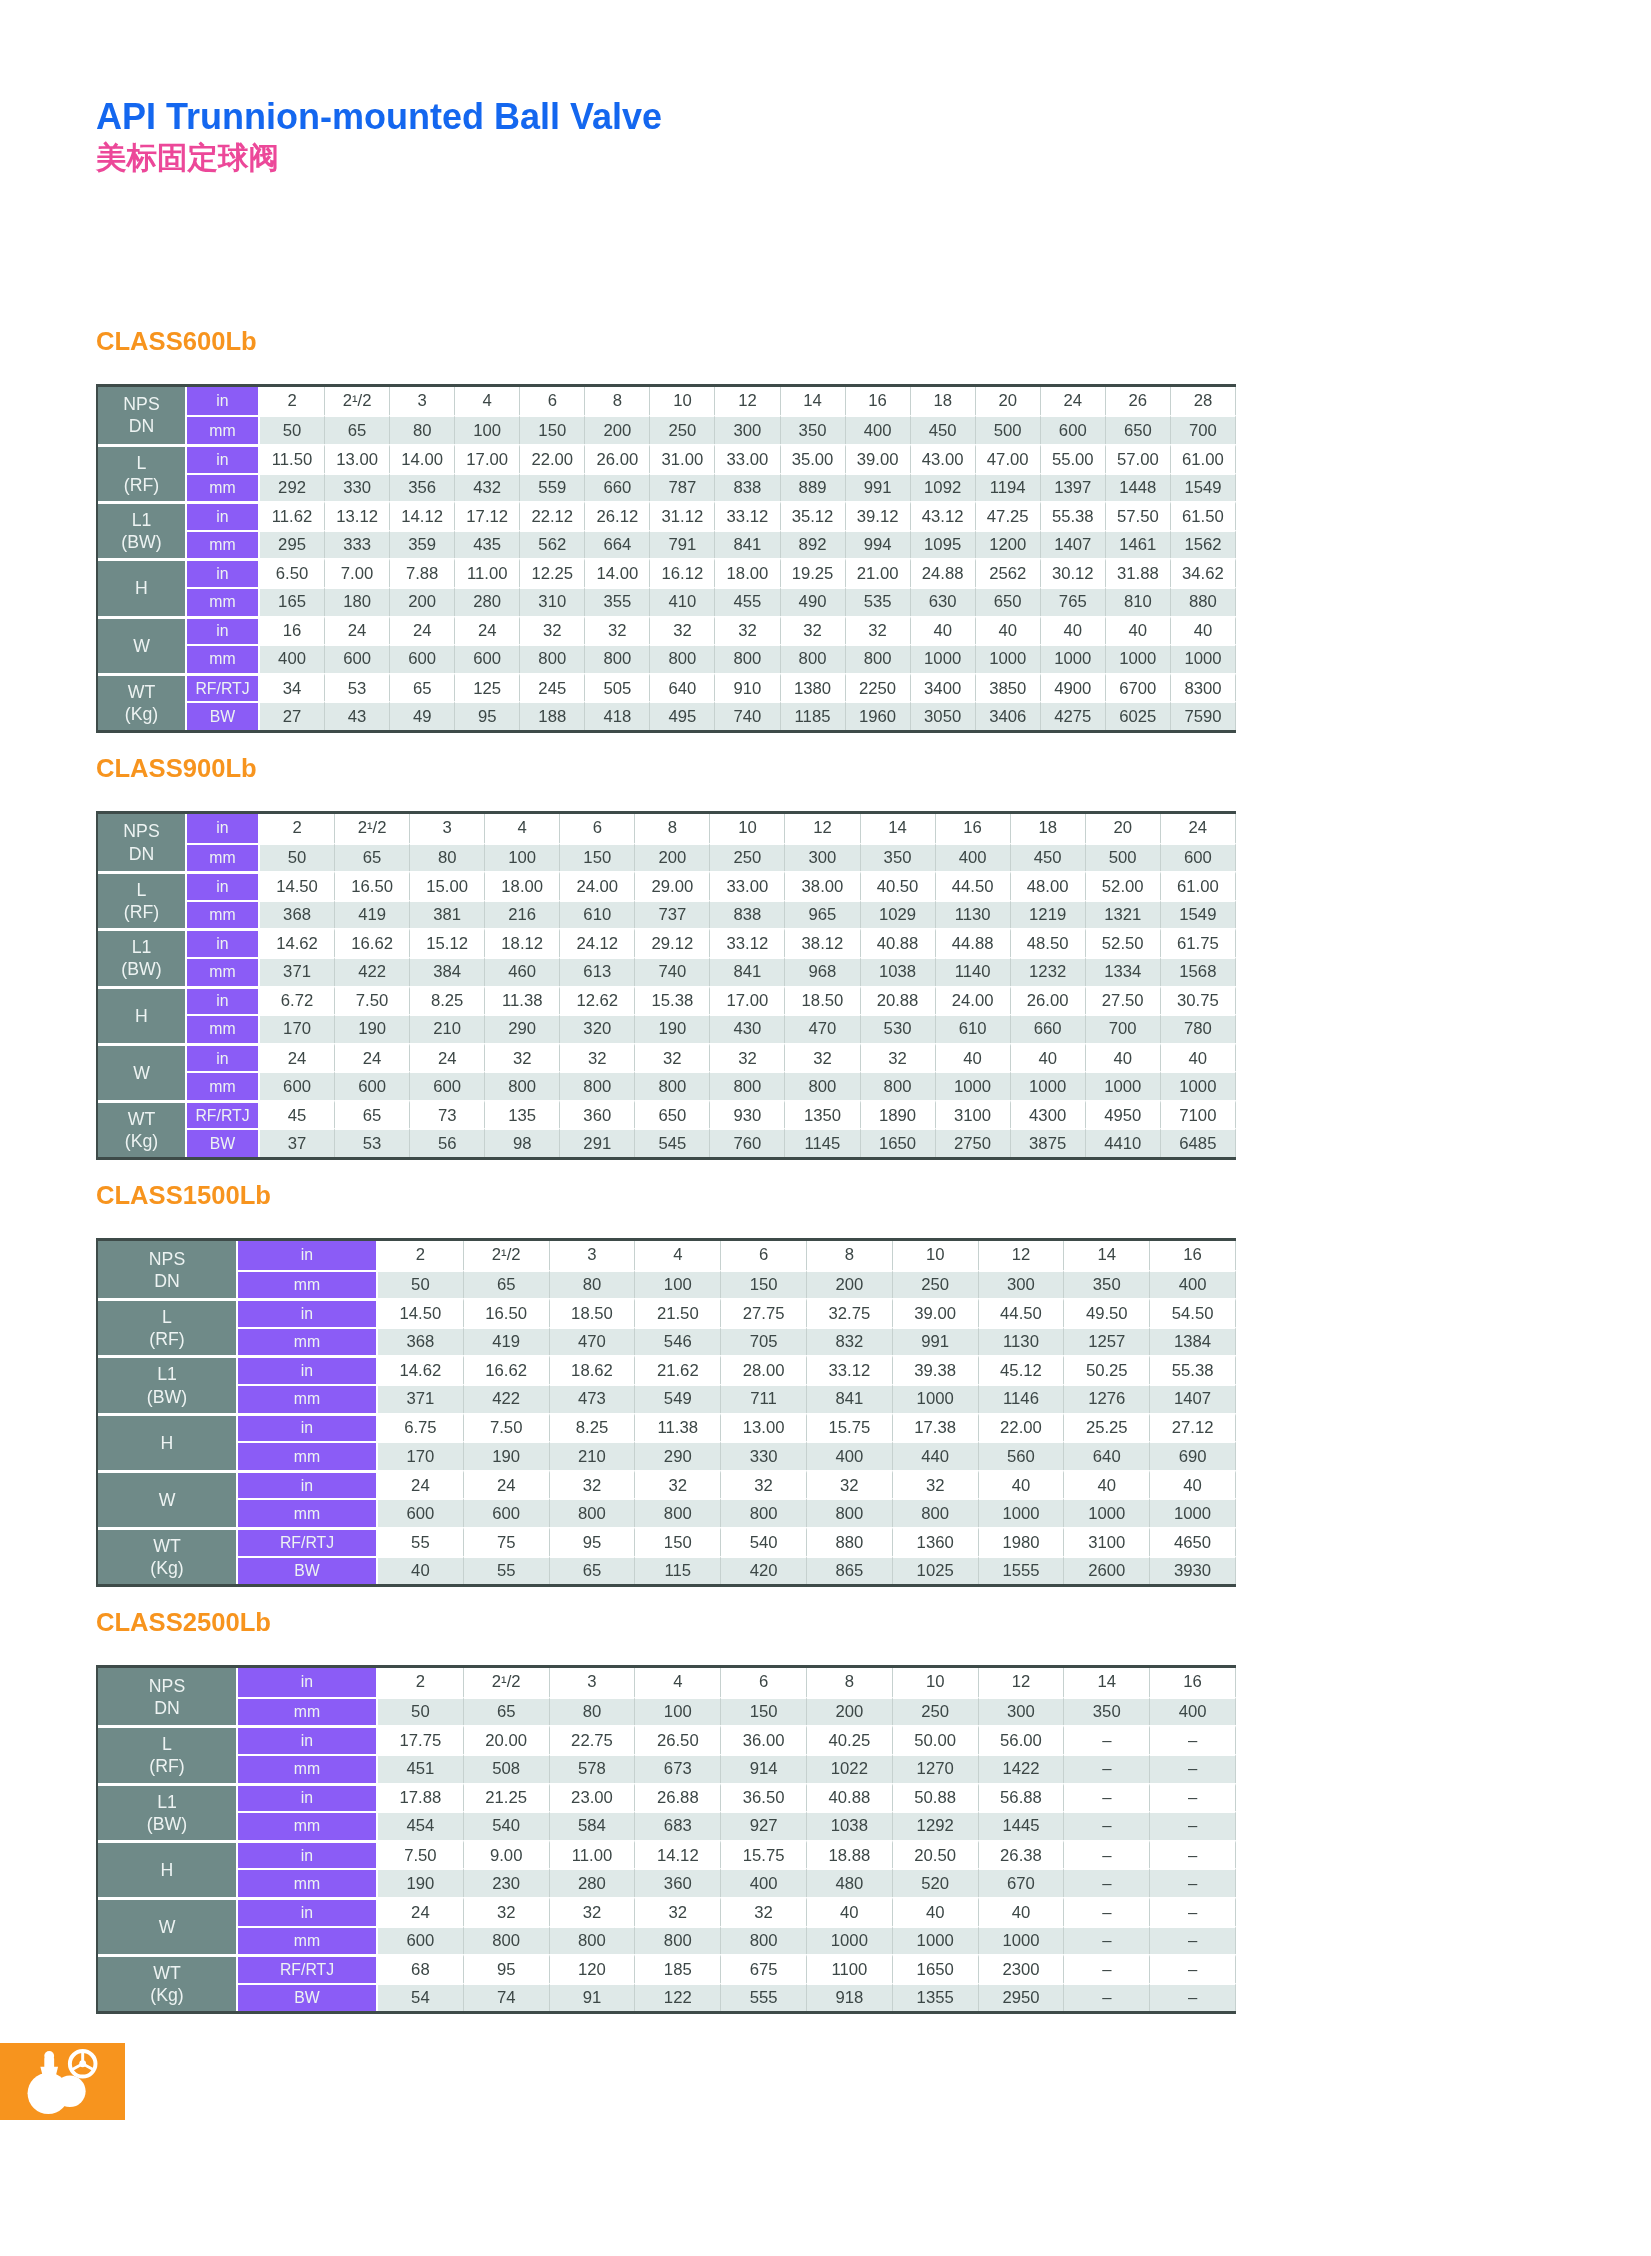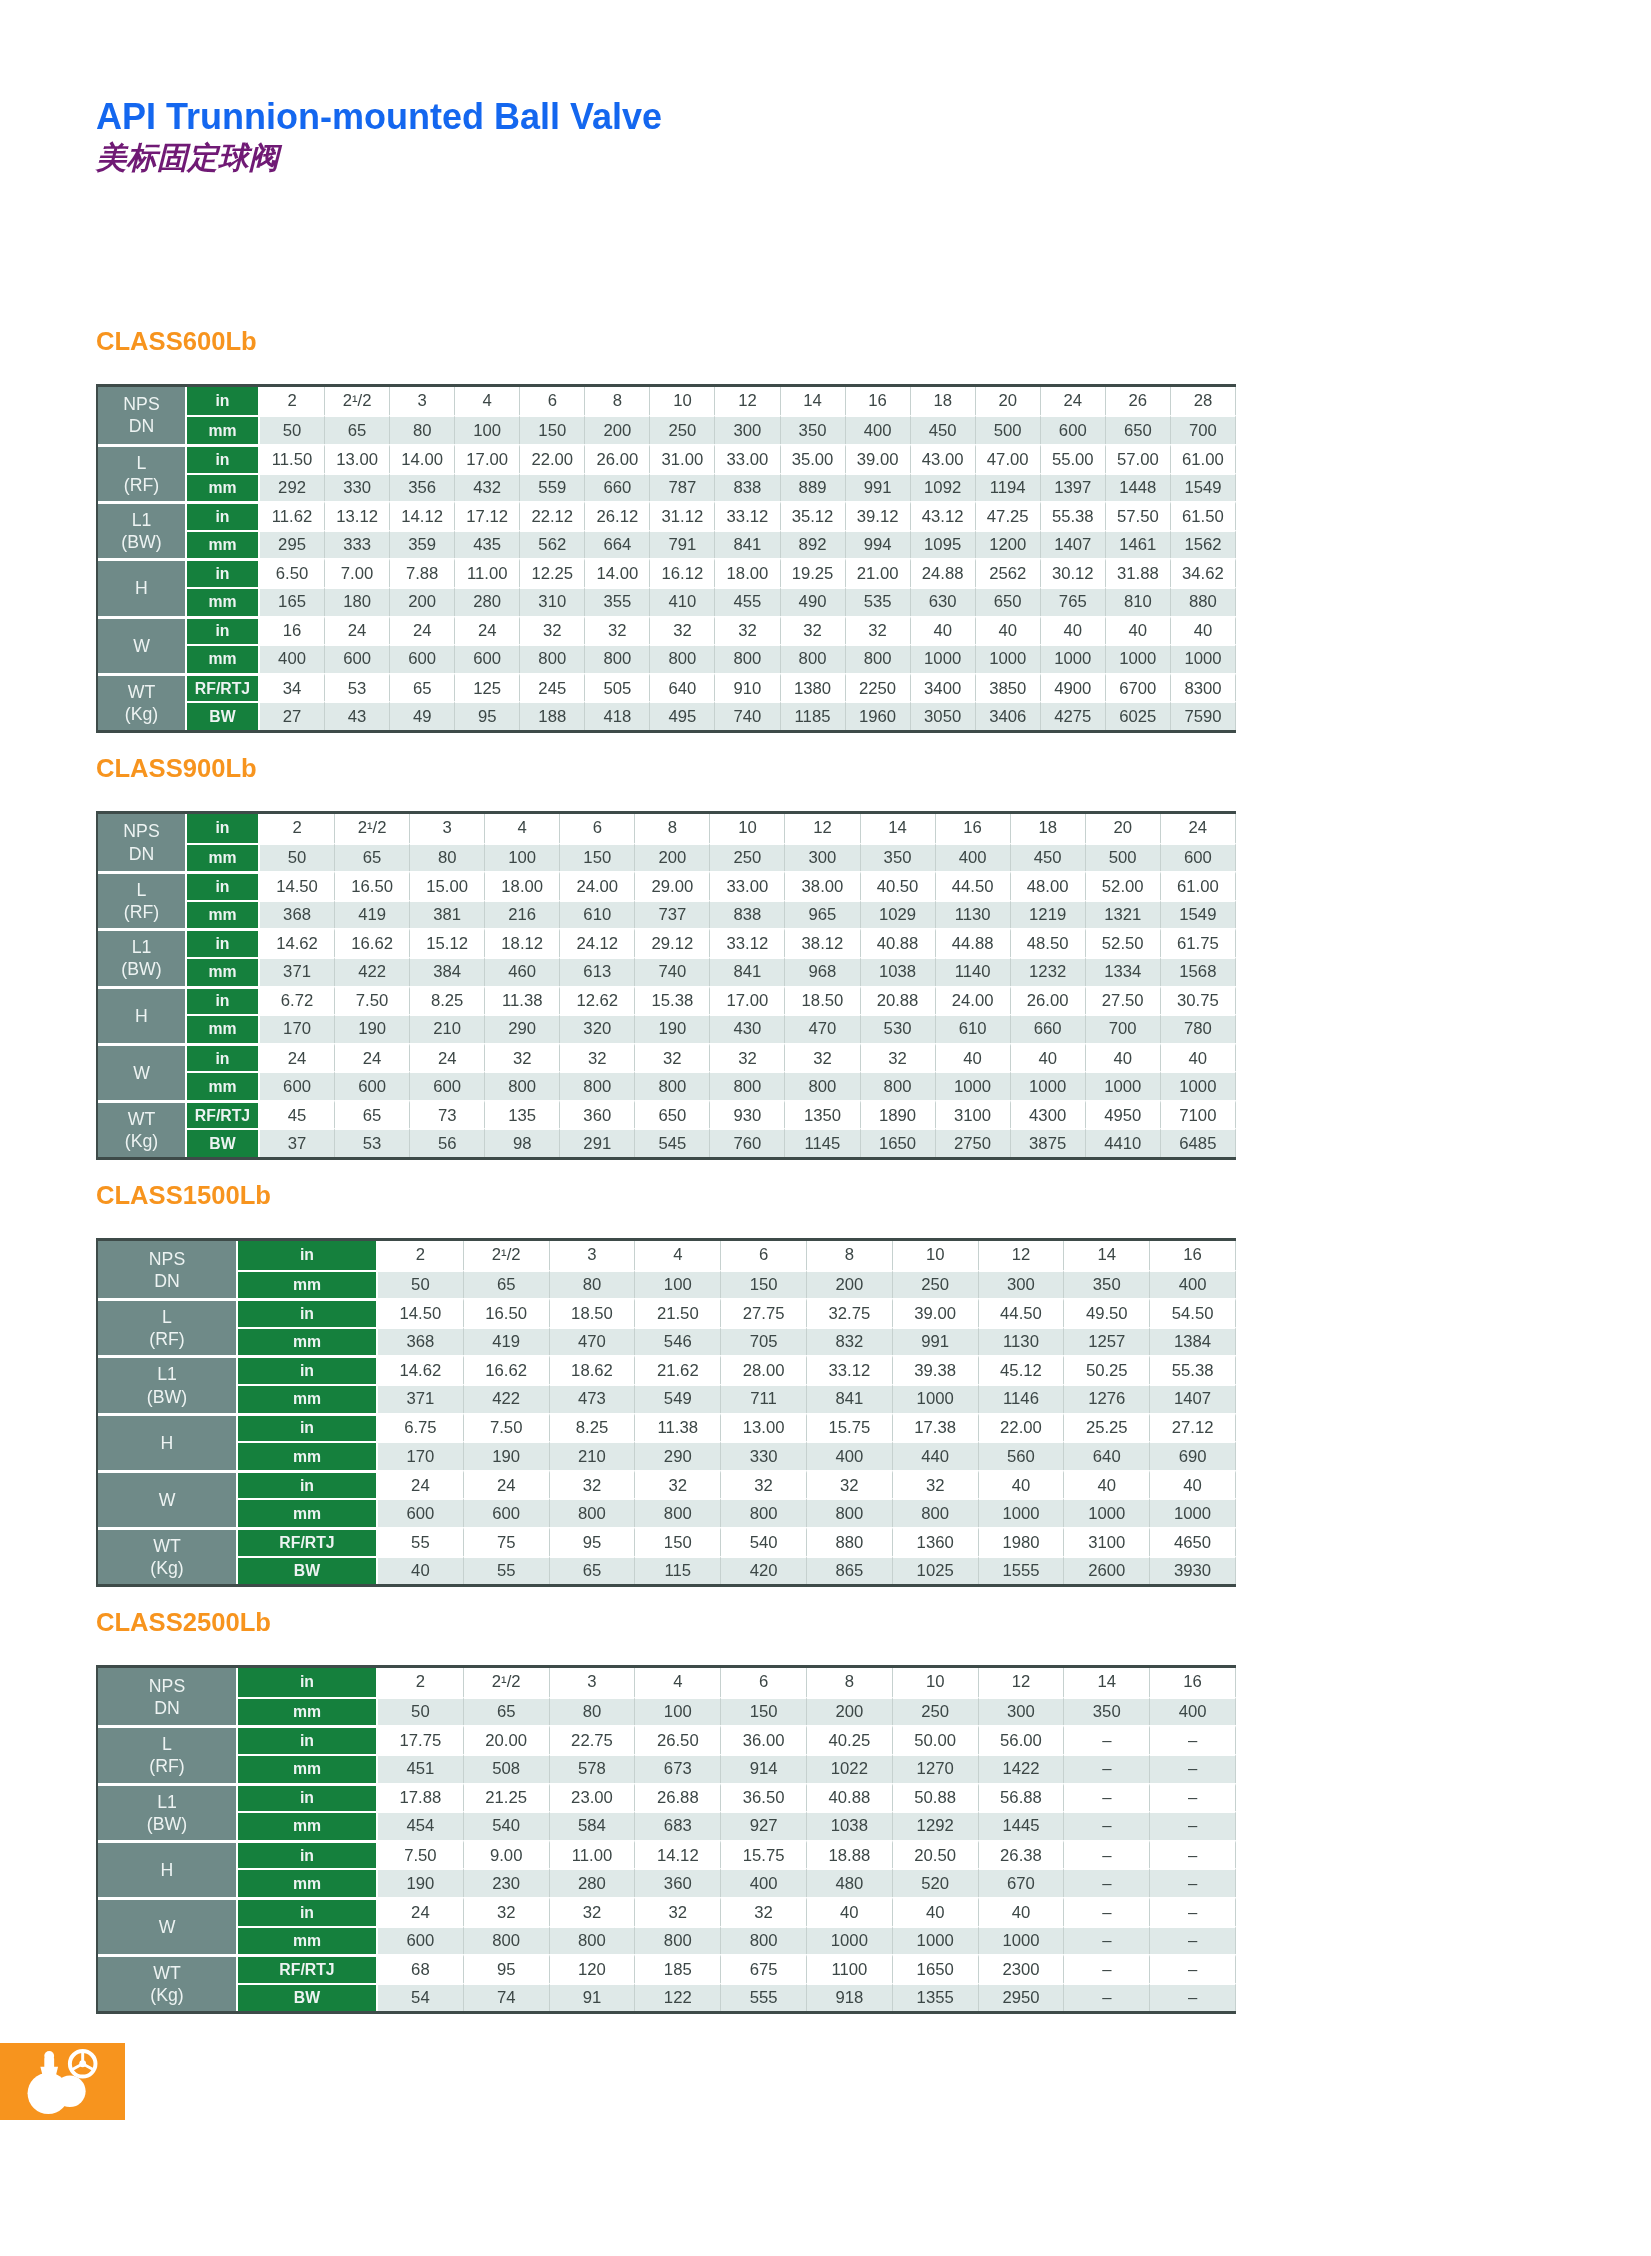--- a/index.html
+++ b/index.html
@@ -15,22 +15,21 @@
 
   
   .main-title {
     margin: 0; padding-top: 97px;
     font-size: 36px; font-weight: 700; line-height: 1.1;
     color: #1467ef; letter-spacing: 0px;
   }
   .sub-title {
     margin: 3.9px 0 0 0;
     font-size: 30.5px; font-weight: 600; line-height: 1.15;
-    color: #701a75;
-    font-style: italic;
+    color: #ec4899;
   }
 
   
   .section-row {
     margin-top: 150px;
     display: flex; align-items: baseline; justify-content: space-between;
   }
   .section-left { font-size: 24.6px; font-weight: 700; color: #1467ef; }
   .diamond { color: #f7941e; font-size: 21.7px; margin-right: 3.9px; }
   .class-heading {
@@ -59,24 +58,23 @@
 
   td { height: 28.6px; text-align: center; vertical-align: middle; padding: 0 2px; box-sizing: border-box; }
 
   td.label-cell {
     background: #6f8a88; color: #edf3f2;
     font-size: 17.7px; line-height: 1.25;
     white-space: pre-line;
     border-right: 2px solid #ffffff;
   }
   td.unit-cell {
-    background: #15803d; color: #edf3f2;
+    background: #8b5cf6; color: #edf3f2;
     font-size: 15.8px;
     border-right: 2px solid #ffffff;
-    font-weight: bold;
   }
   td.data-cell {
     font-size: 16.7px; color: #3c4746;
     border-right: 1px solid #c6d1cf;
   }
   tr.row-first  td.data-cell { background: #ffffff; }
   tr.row-second td.data-cell { background: #dfe9e8; }
   tr.row-second td { border-top: 2px solid #ffffff; }
   tr.group-start td { border-top: 3px solid #ffffff; }
 

